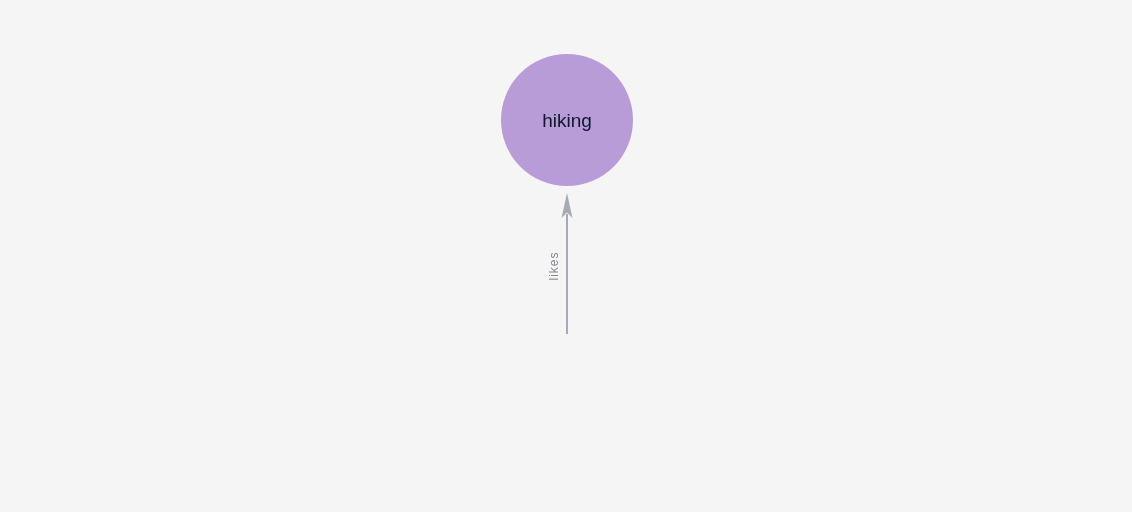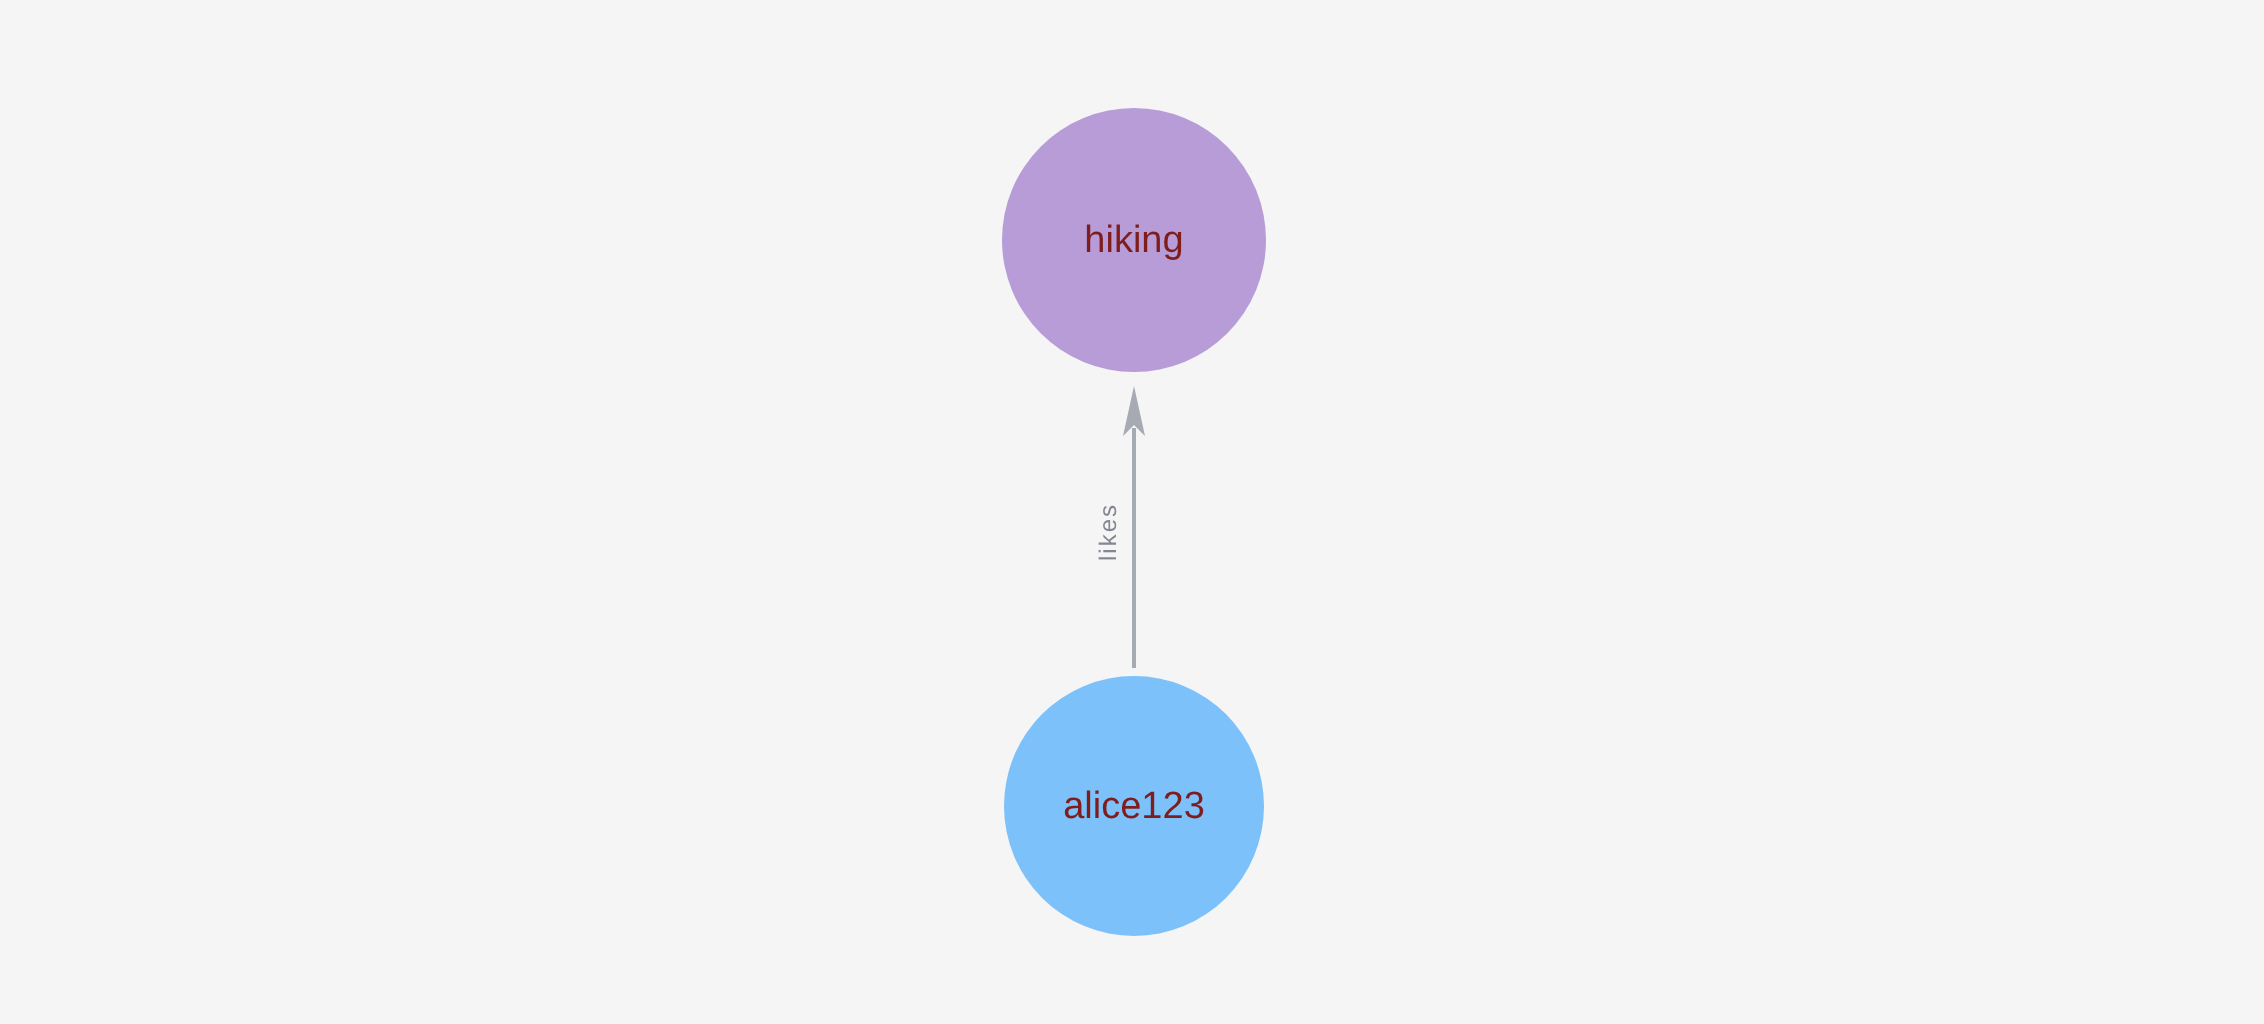--- a/index.html
+++ b/index.html
@@ -28,21 +28,21 @@
     height: 132px;
   }
   .node-bottom {
     left: 502px;
     top: 338px;
     width: 130px;
     height: 130px;
   }
   .node-label {
     font-size: 19px;
-    color: #7f1d1d;
+    color: #0f172a;
     line-height: 1;
   }
   .edge-svg {
     position: absolute;
     left: 559px;
     top: 192px;
   }
   .edge-label {
     position: absolute;
     left: 554px;
@@ -63,17 +63,14 @@
     <span class="node-label">hiking</span>
   </div>
 
   <svg class="edge-svg" width="16" height="144" viewBox="0 0 16 144" aria-hidden="true">
     <line x1="8" y1="22" x2="8" y2="142" stroke-width="2" stroke="#a6aab2"></line>
     <path d="M8 1 L2.5 26 L8 20.5 L13.5 26 Z" fill="#a6aab2"></path>
   </svg>
 
   <span class="edge-label">likes</span>
 
-  <div class="node node-bottom" style="background-color: rgb(124, 193, 250);">
-    <span class="node-label">alice123</span>
-  </div>
 
 </div>
 
 </body></html>

